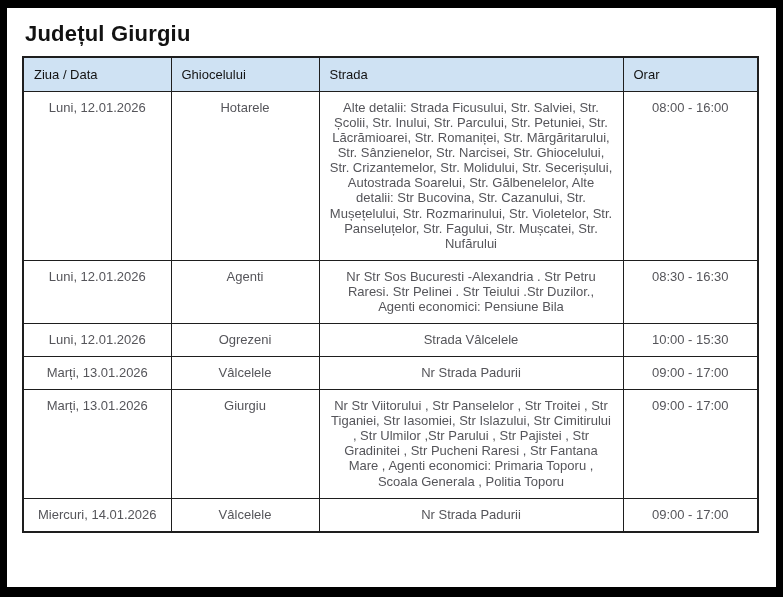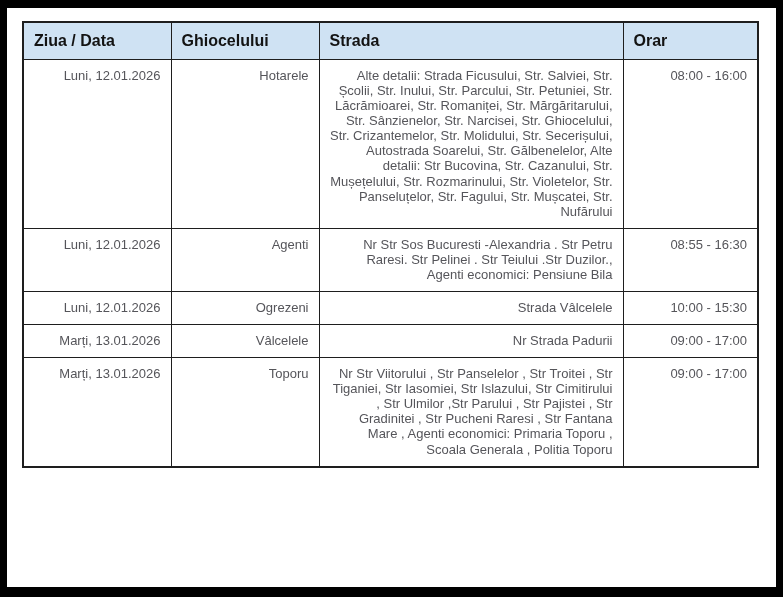--- a/index.html
+++ b/index.html
@@ -33,41 +33,42 @@
   }
   table.schedule{
     border-collapse:collapse;
     width:735px;
     table-layout:fixed;
     border:2px solid var(--border);
   }
   .schedule th{
     background:var(--header-bg);
     color:#131313;
-    font-size:16px;
-    font-weight:bold;
+    font-size:13px;
+    font-weight:normal;
     text-align:left;
     padding:9px 10px;
     border:1.6px solid var(--border);
   }
   .schedule td{
     font-size:13px;
     line-height:1.16;
     color:var(--body-text);
     vertical-align:top;
-    text-align:right;
+    text-align:center;
     padding:8px 10px 9px 10px;
     border:1.6px solid var(--border);
     word-wrap:break-word;
   }
 </style>
 </head>
 <body>
 
 <div class="page">
+  <h1 class="doc-title">Județul Giurgiu</h1>
 
   <table class="schedule">
     <colgroup>
       <col style="width:148px">
       <col style="width:148px">
       <col style="width:304px">
       <col style="width:135px">
     </colgroup>
     <thead>
       <tr>
@@ -82,39 +83,45 @@
     <td>Luni, 12.01.2026</td>
     <td>Hotarele</td>
     <td>Alte detalii: Strada Ficusului, Str. Salviei, Str. Școlii, Str. Inului, Str. Parcului, Str. Petuniei, Str. Lăcrămioarei, Str. Romaniței, Str. Mărgăritarului, Str. Sânzienelor, Str. Narcisei, Str. Ghiocelului, Str. Crizantemelor, Str. Molidului, Str. Secerișului, Autostrada Soarelui, Str. Gălbenelelor, Alte detalii: Str Bucovina, Str. Cazanului, Str. Mușețelului, Str. Rozmarinului, Str. Violetelor, Str. Panseluțelor, Str. Fagului, Str. Mușcatei, Str. Nufărului</td>
     <td>08:00 - 16:00</td>
   </tr>
 
   <tr>
     <td>Luni, 12.01.2026</td>
     <td>Agenti</td>
     <td>Nr Str Sos Bucuresti -Alexandria . Str Petru Raresi. Str Pelinei . Str Teiului .Str Duzilor., Agenti economici: Pensiune Bila</td>
-    <td>08:55 - 16:30</td>
+    <td>08:30 - 16:30</td>
   </tr>
 
   <tr>
     <td>Luni, 12.01.2026</td>
     <td>Ogrezeni</td>
     <td>Strada Vâlcelele</td>
     <td>10:00 - 15:30</td>
   </tr>
 
   <tr>
     <td>Marți, 13.01.2026</td>
     <td>Vâlcelele</td>
     <td>Nr Strada Padurii</td>
     <td>09:00 - 17:00</td>
   </tr>
 
   <tr>
     <td>Marți, 13.01.2026</td>
-    <td>Toporu</td>
+    <td>Giurgiu</td>
     <td>Nr Str Viitorului , Str Panselelor , Str Troitei , Str Tiganiei, Str Iasomiei, Str Islazului, Str Cimitirului , Str Ulmilor ,Str Parului , Str Pajistei , Str Gradinitei , Str Pucheni Raresi , Str Fantana Mare , Agenti economici: Primaria Toporu , Scoala Generala , Politia Toporu</td>
     <td>09:00 - 17:00</td>
   </tr>
 
+  <tr>
+    <td>Miercuri, 14.01.2026</td>
+    <td>Vâlcelele</td>
+    <td>Nr Strada Padurii</td>
+    <td>09:00 - 17:00</td>
+  </tr>
 </tbody>
   </table>
 </div>
 
 </body></html>

